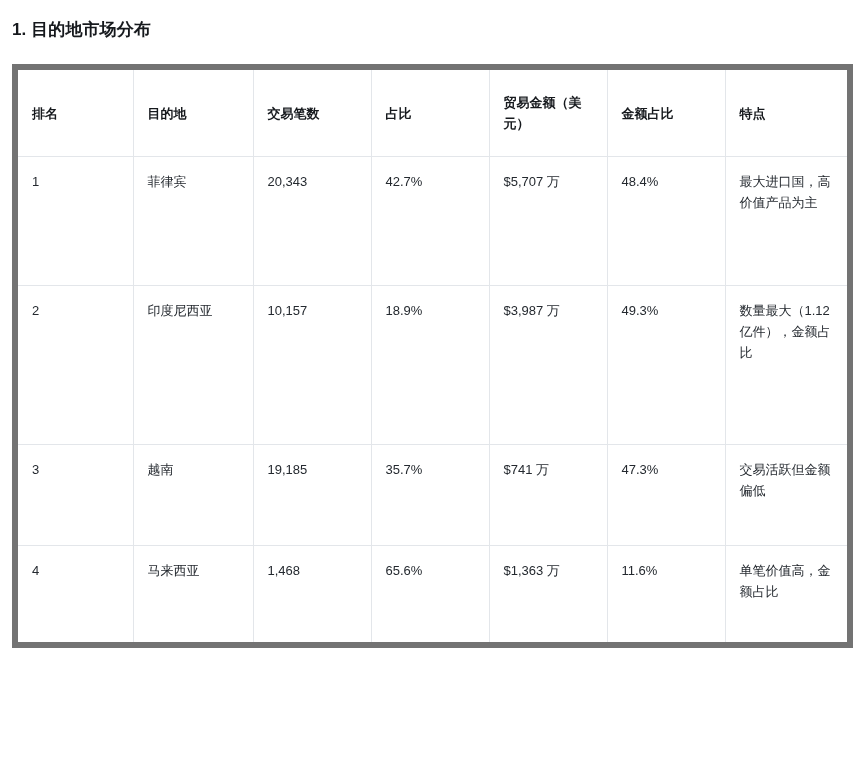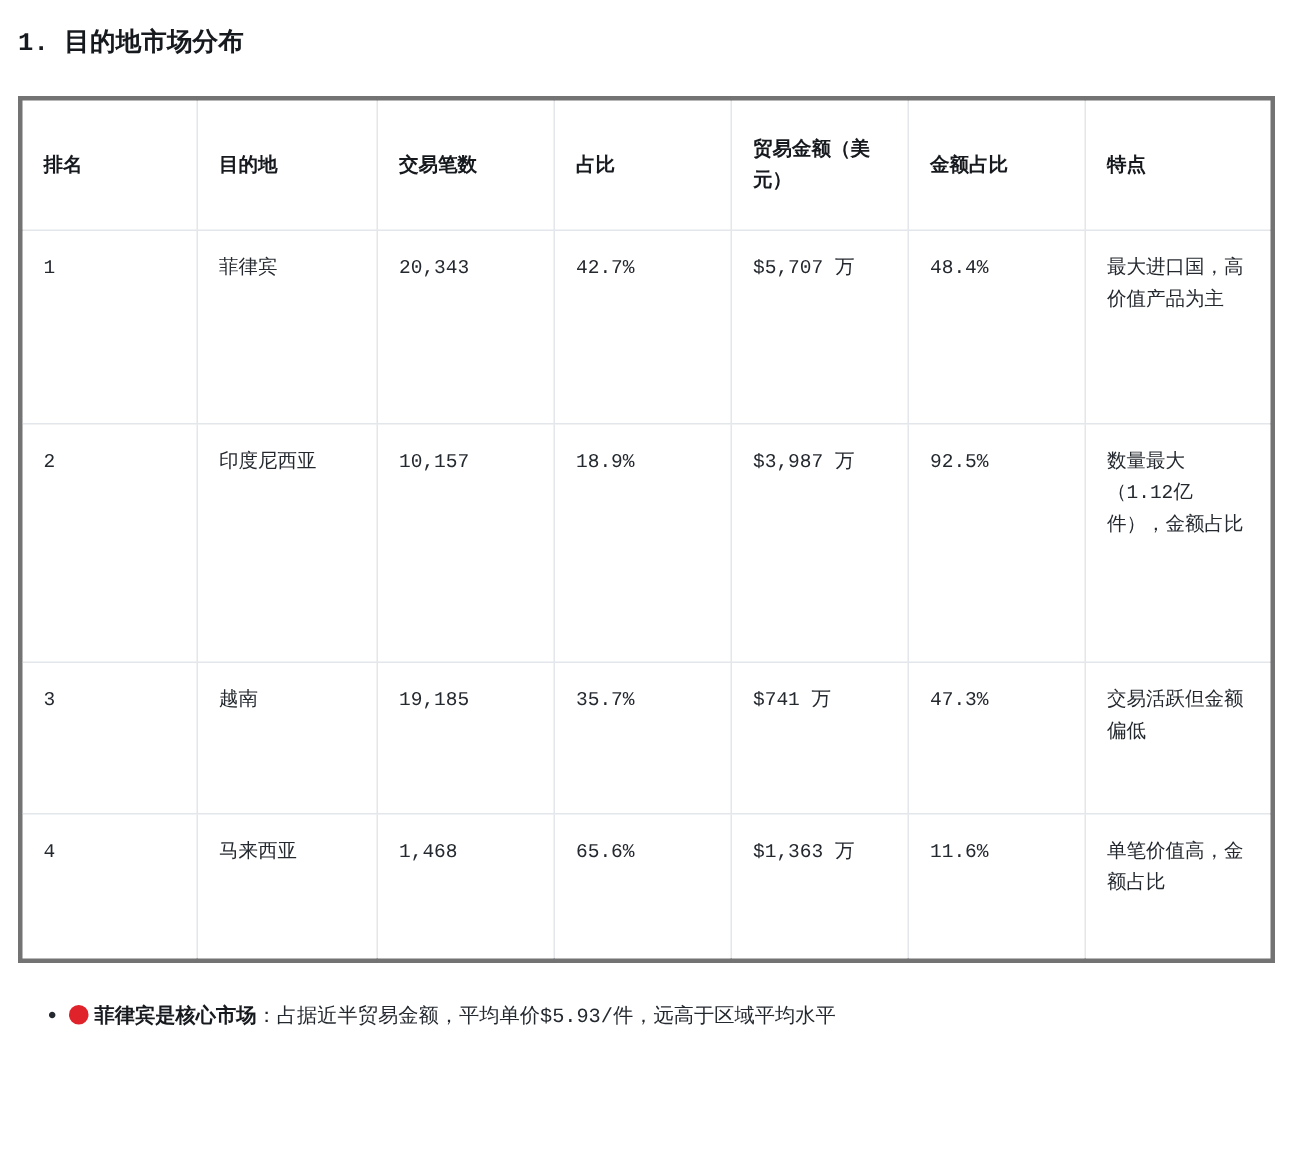--- a/index.html
+++ b/index.html
@@ -12,37 +12,36 @@
     min-height: 773px;
     font-family: "Liberation Sans", sans-serif;
     color: #1f2328;
     -webkit-font-smoothing: antialiased;
   }
   .page {
     width: 859px;
     box-sizing: border-box;
     padding: 10px 12px 0 12px;
     position: relative;
-    font-family: Liberation Mono, monospace;
   }
   h1.section-title {
     font-size: 17px;
     line-height: 24px;
     font-weight: bold;
     margin: 8px 0 22px 0;
     color: #16191d;
     letter-spacing: 0.1px;
   }
   table.market-table {
     border-collapse: collapse;
     width: 835px;
     table-layout: fixed;
     font-size: 13px;
     margin-bottom: 26px;
-    border: 3px solid #737373;
+    border: 6px solid #737373;
     padding-left: 32px;
   }
   table.market-table th,
   table.market-table td {
     border: 1px solid #e3e6ea;
     text-align: left;
     vertical-align: top;
     padding: 14px 14px 14px 14px;
     line-height: 21px;
     color: #24292f;
@@ -156,21 +155,21 @@
         <td>$5,707 万</td>
         <td>48.4%</td>
         <td>最大进口国，高价值产品为主</td>
       </tr>
       <tr class="row-2">
         <td>2</td>
         <td>印度尼西亚</td>
         <td>10,157</td>
         <td>18.9%</td>
         <td>$3,987 万</td>
-        <td>92.5%</td>
+        <td>49.3%</td>
         <td>数量最大（1.12亿件），金额占比</td>
       </tr>
       <tr class="row-3">
         <td>3</td>
         <td>越南</td>
         <td>19,185</td>
         <td>35.7%</td>
         <td>$741 万</td>
         <td>47.3%</td>
         <td>交易活跃但金额偏低</td>
@@ -182,19 +181,16 @@
         <td>65.6%</td>
         <td>$1,363 万</td>
         <td>11.6%</td>
         <td>单笔价值高，金额占比</td>
       </tr>
     </tbody>
   </table>
 
 
   <ul class="insights">
-    <li>
-      <span class="emoji-dot"></span><span class="ins-strong">菲律宾是核心市场</span><span>：占据近半贸易金额，平均单价$5.93/件，远高于区域平均水平</span>
-    </li>
 
   </ul>
 
 </div>
 
 </body></html>

